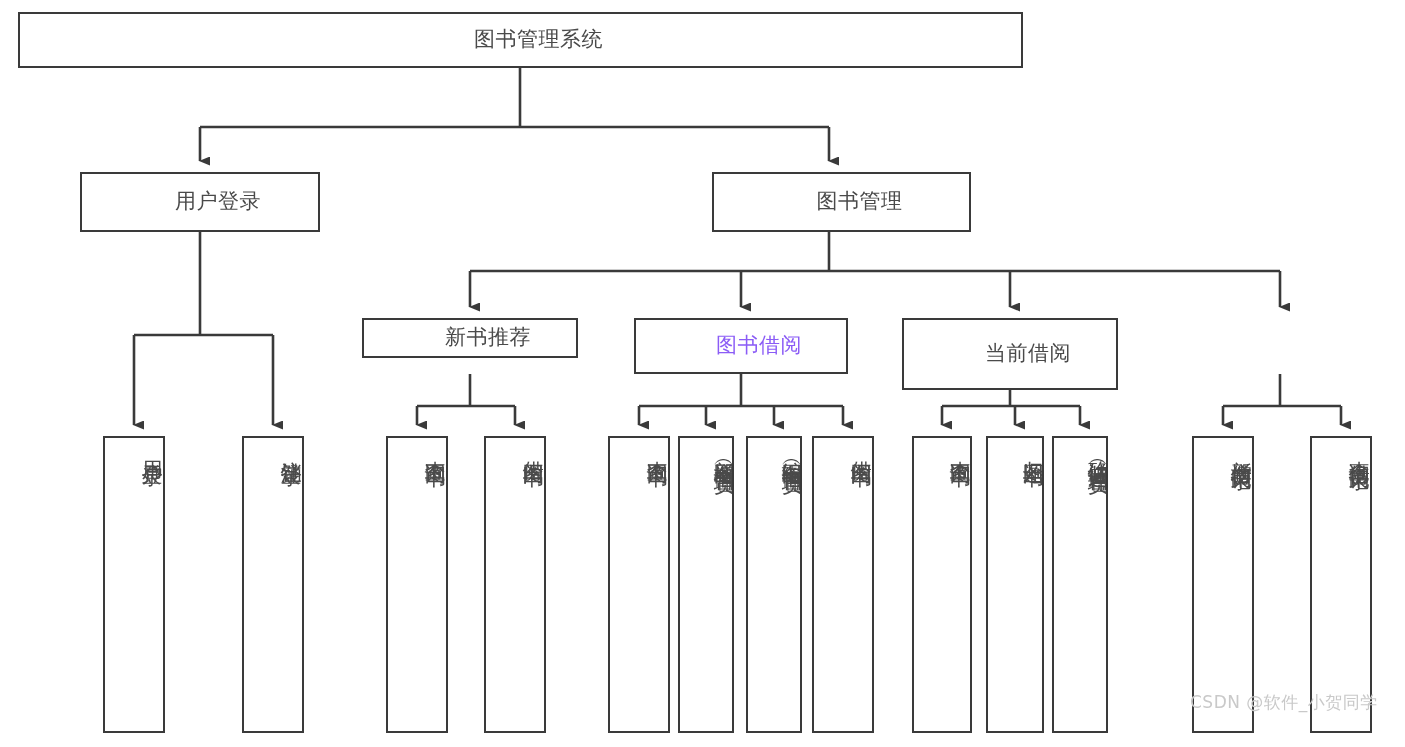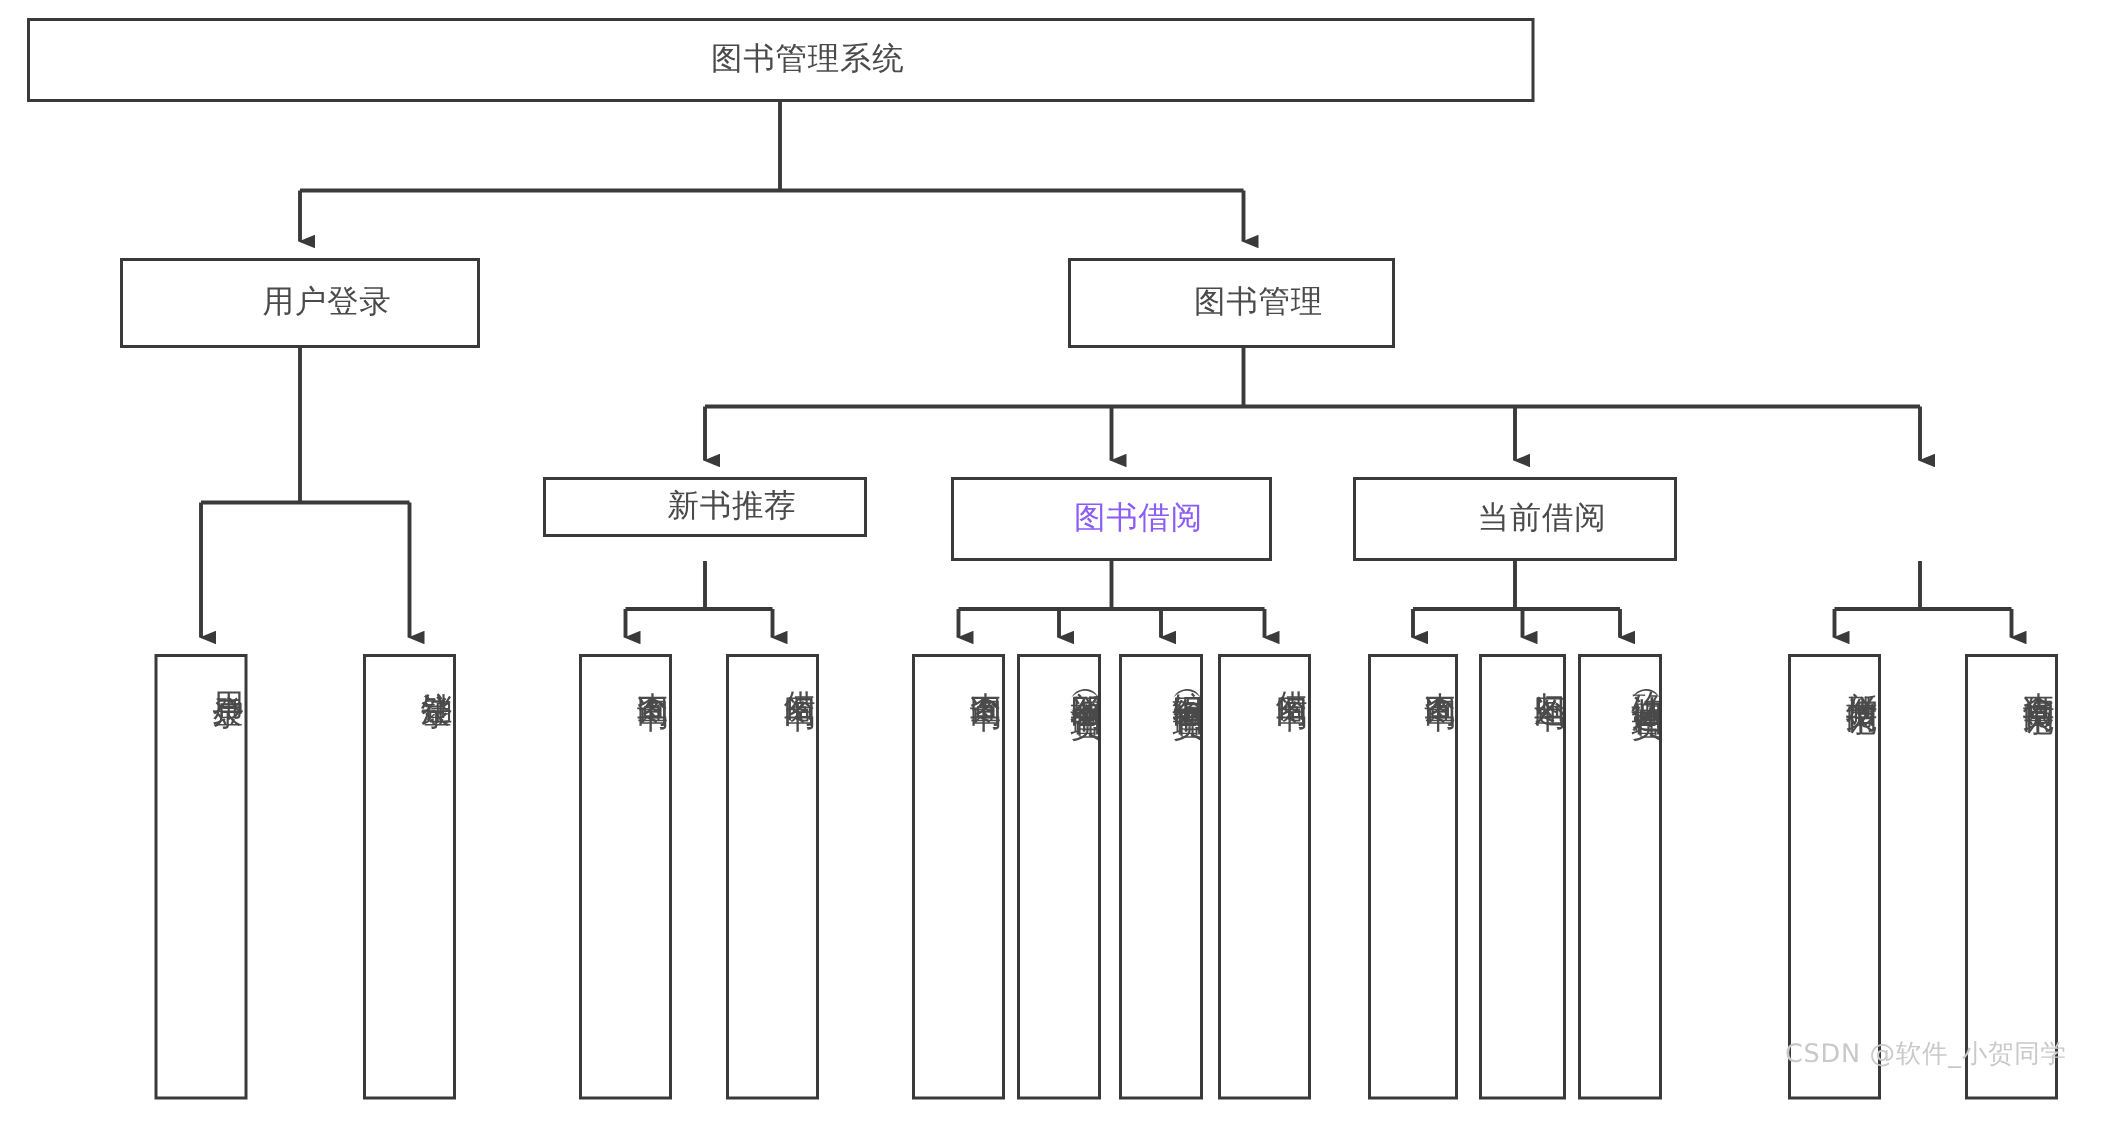--- a/index.html
+++ b/index.html
@@ -127,31 +127,31 @@
     </g>
   </svg>
 
   <div class="node horiz" style="left: 18px; top: 12px; width: 1005px; height: 56px; border-color: rgb(58, 58, 58);">
     <span class="node-label" style="color: rgb(74, 74, 74);">图书管理系统</span>
   </div>
 
   <div class="node horiz" style="left: 80px; top: 172px; width: 240px; height: 60px; border-color: rgb(58, 58, 58);">
     <span class="node-label" style="color: rgb(74, 74, 74);">用户登录</span>
   </div>
-  <div class="node horiz" style="left: 712px; top: 172px; width: 218px; height: 60px; border-color: rgb(58, 58, 58);">
+  <div class="node horiz" style="left: 712px; top: 172px; width: 259px; height: 60px; border-color: rgb(58, 58, 58);">
     <span class="node-label" style="color: rgb(74, 74, 74);">图书管理</span>
   </div>
 
   <div class="node horiz" style="left: 362px; top: 318px; width: 216px; height: 40px; border-color: rgb(58, 58, 58);">
     <span class="node-label" style="color: rgb(74, 74, 74);">新书推荐</span>
   </div>
   <div class="node horiz" style="left: 634px; top: 318px; width: 214px; height: 56px; border-color: rgb(58, 58, 58);">
     <span class="node-label" style="color: #8b5cf6;">图书借阅</span>
   </div>
-  <div class="node horiz" style="left: 902px; top: 318px; width: 216px; height: 56px; border-color: rgb(58, 58, 58);">
+  <div class="node horiz" style="left: 902px; top: 318px; width: 216px; height: 72px; border-color: rgb(58, 58, 58);">
     <span class="node-label" style="color: rgb(74, 74, 74);">当前借阅</span>
   </div>
 
   <div class="node vert" style="left: 103px; top: 436px; width: 62px; height: 297px; border-color: rgb(58, 58, 58);">
     <span class="node-label" style="color: rgb(74, 74, 74);">用户登录</span>
   </div>
   <div class="node vert" style="left: 242px; top: 436px; width: 62px; height: 297px; border-color: rgb(58, 58, 58);">
     <span class="node-label" style="color: rgb(74, 74, 74);">注销登录</span>
   </div>
   <div class="node vert" style="left: 386px; top: 436px; width: 62px; height: 297px; border-color: rgb(58, 58, 58);">

